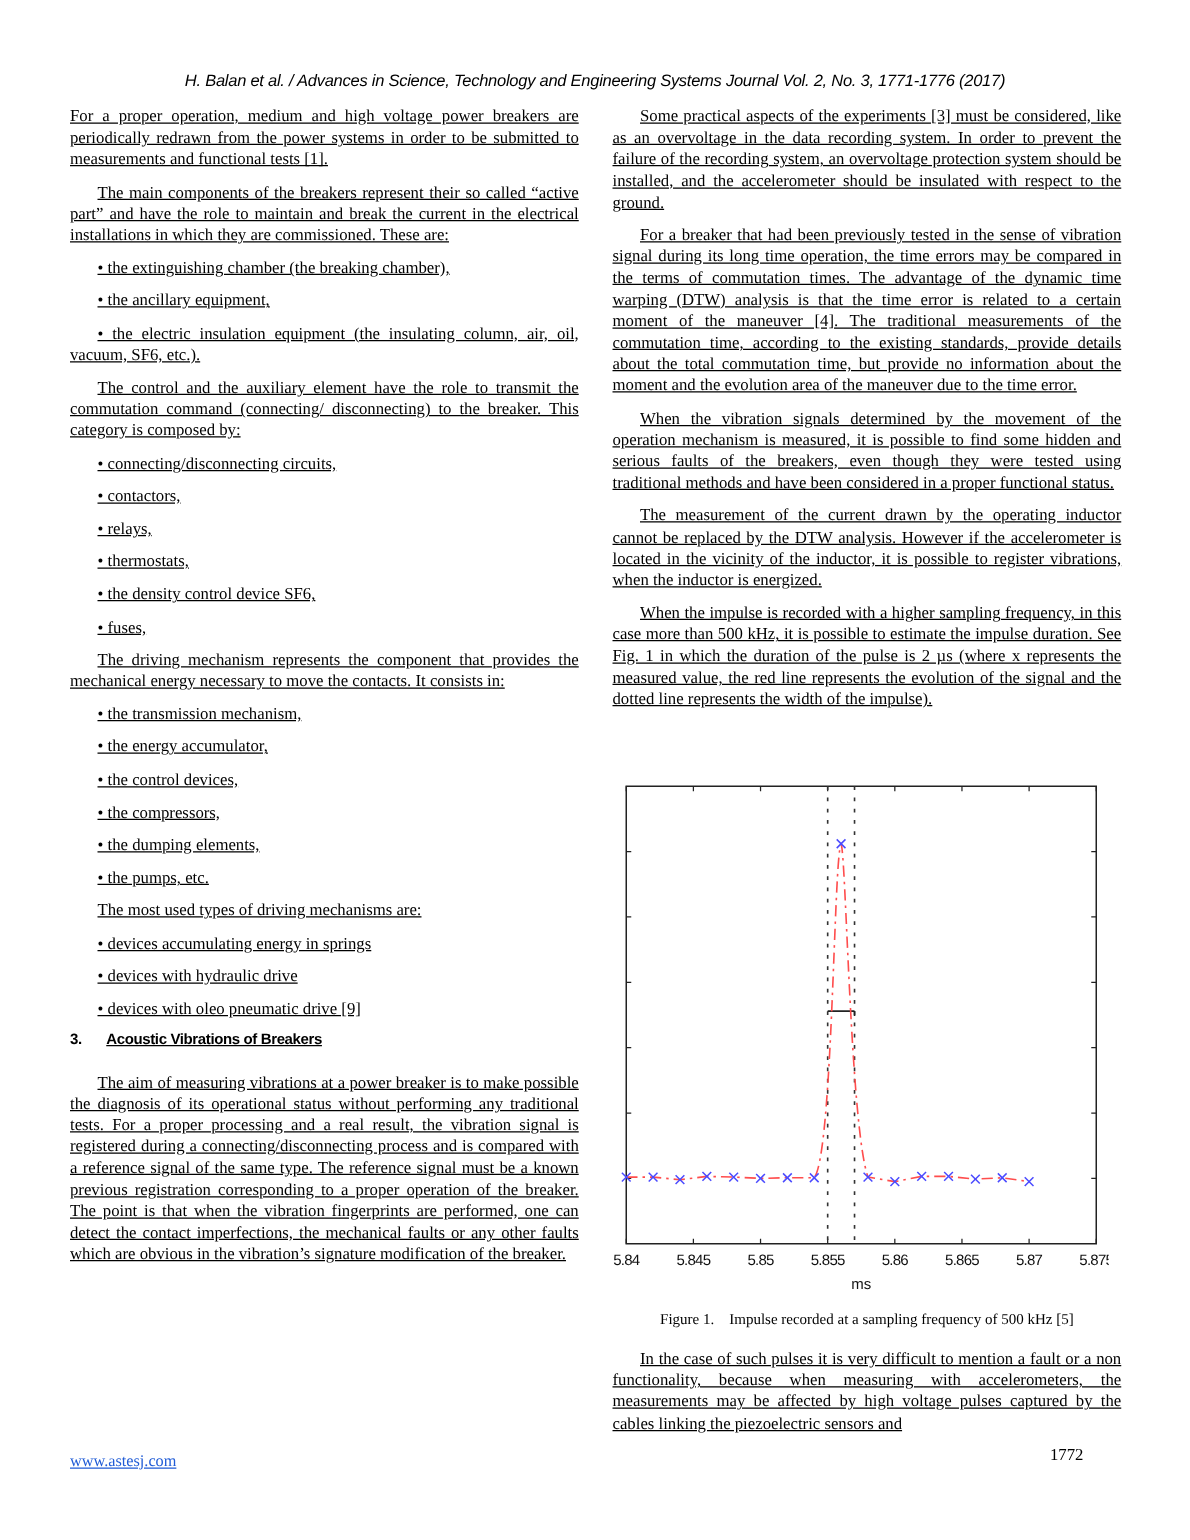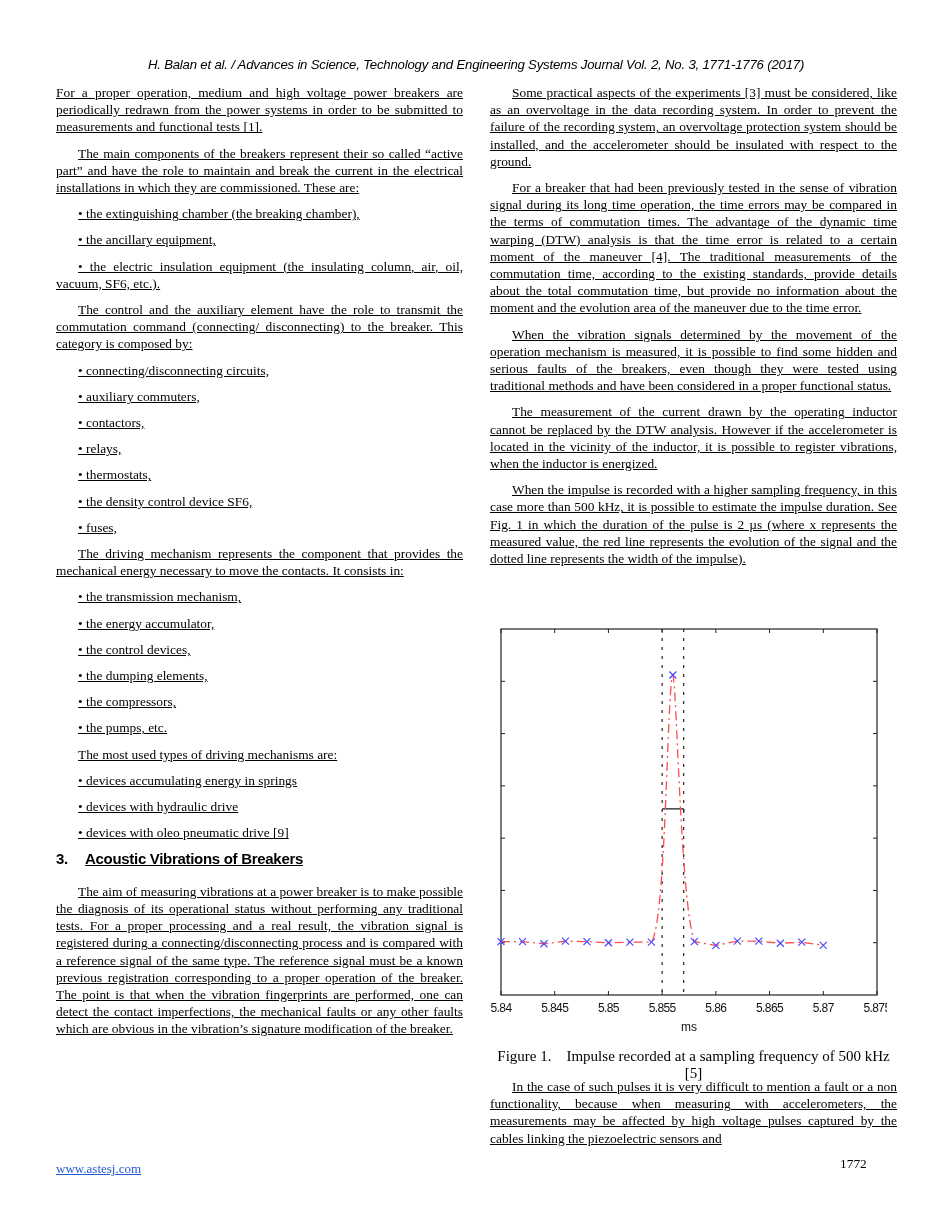--- a/index.html
+++ b/index.html
@@ -13,58 +13,57 @@
     font-family: "Liberation Serif", serif; font-size: 13.4px; line-height: 17.2px; text-decoration: underline; }
   .col-left { left: 56px; }
   .col-right { left: 490px; }
   .col p { margin: 0; text-align: justify; }
   .indent { text-indent: 22px; }
   .gap { margin-top: 9px !important; }
   .bullet { padding-left: 22px; margin-top: 9px !important; text-align: left !important; }
   .bullet-wrap { text-indent: 22px; padding-left: 0 !important; text-align: justify !important; }
   .plain { margin-top: 9px !important; padding-left: 22px; }
   .section-heading {
-    font-family: "Liberation Sans", sans-serif; font-weight: bold; font-size: 15px;
+    font-family: "Liberation Sans", sans-serif; font-weight: bold; font-size: 12px;
     margin-top: 8px !important; margin-bottom: 0; letter-spacing: -0.3px; text-align: right;
   }
   .section-heading .num { display: inline-block; width: 29px; }
   .figure { position: absolute; left: 487px; top: 622px; width: 400px; height: 420px; text-align: right; }
   .caption { position: absolute; left: 490px; top: 1048px; width: 407px; text-align: center;
-    font-family: "Liberation Serif", serif; font-size: 15px; }
+    font-family: "Liberation Serif", serif; font-size: 12px; }
   .caption-tail { position: absolute; left: 490px; top: 1078px; width: 407px; }
   .footer-link { position: absolute; left: 56px; top: 1161px; font-family: "Liberation Serif", serif;
     font-size: 13px; color: #1f5bd6; text-decoration: underline; }
   .footer-page { position: absolute; left: 840px; top: 1156px; font-family: "Liberation Serif", serif; font-size: 13.4px; }
   svg text { font-family: "Liberation Sans", sans-serif; }
 </style>
 </head>
 <body>
 
 <div class="header">H. Balan et al. / Advances in Science, Technology and Engineering Systems Journal Vol. 2, No. 3, 1771-1776 (2017)</div>
 
 <div class="col col-left">
   <p>For a proper operation, medium and high voltage power breakers are periodically redrawn from the power systems in order to be submitted to measurements and functional tests [1].</p>
   <p class="indent gap">The main components of the breakers represent their so called “active part” and have the role to maintain and break the current in the electrical installations in which they are commissioned. These are:</p>
   <p class="bullet">• the extinguishing chamber (the breaking chamber),</p>
   <p class="bullet">• the ancillary equipment,</p>
   <p class="bullet bullet-wrap" style="padding-left:0;">• the electric insulation equipment (the insulating column, air, oil, vacuum, SF6, etc.).</p>
   <p class="indent gap">The control and the auxiliary element have the role to transmit the commutation command (connecting/ disconnecting) to the breaker. This category is composed by:</p>
   <p class="bullet">• connecting/disconnecting circuits,</p>
-  <p class="bullet">• auxiliary commuters,</p>
   <p class="bullet">• contactors,</p>
   <p class="bullet">• relays,</p>
   <p class="bullet">• thermostats,</p>
   <p class="bullet">• the density control device SF6,</p>
   <p class="bullet">• fuses,</p>
   <p class="indent gap">The driving mechanism represents the component that provides the mechanical energy necessary to move the contacts. It consists in:</p>
   <p class="bullet">• the transmission mechanism,</p>
   <p class="bullet">• the energy accumulator,</p>
   <p class="bullet">• the control devices,</p>
+  <p class="bullet">• the compressors,</p>
   <p class="bullet">• the dumping elements,</p>
-  <p class="bullet">• the compressors,</p>
   <p class="bullet">• the pumps, etc.</p>
   <p class="plain">The most used types of driving mechanisms are:</p>
   <p class="bullet">• devices accumulating energy in springs</p>
   <p class="bullet">• devices with hydraulic drive</p>
   <p class="bullet">• devices with oleo pneumatic drive [9]</p>
   <p class="section-heading">
     <span class="num">3.</span><span>Acoustic Vibrations of Breakers</span>
   </p>
   <p class="indent" style="margin-top:16px;">The aim of measuring vibrations at a power breaker is to make possible the diagnosis of its operational status without performing any traditional tests. For a proper processing and a real result, the vibration signal is registered during a connecting/disconnecting process and is compared with a reference signal of the same type. The reference signal must be a known previous registration corresponding to a proper operation of the breaker. The point is that when the vibration fingerprints are performed, one can detect the contact imperfections, the mechanical faults or any other faults which are obvious in the vibration’s signature modification of the breaker.</p>
 </div>

